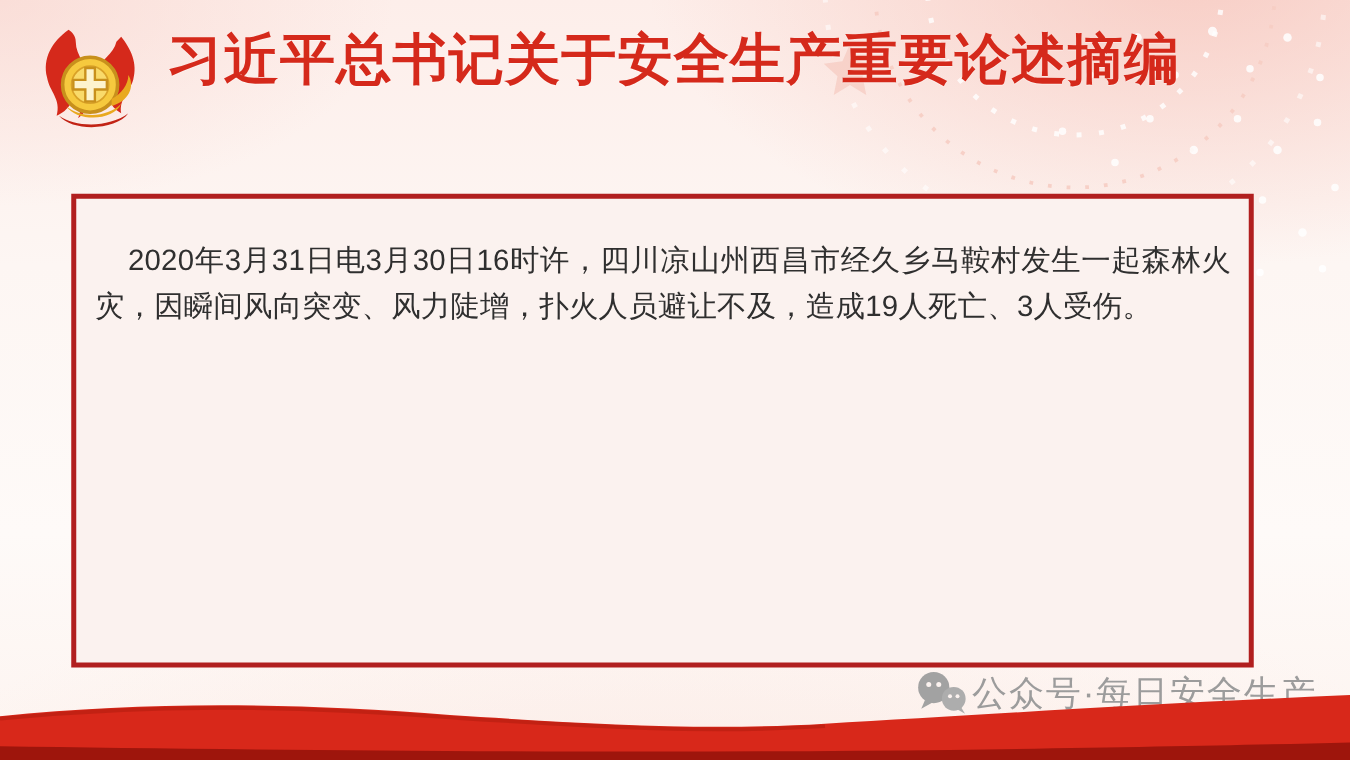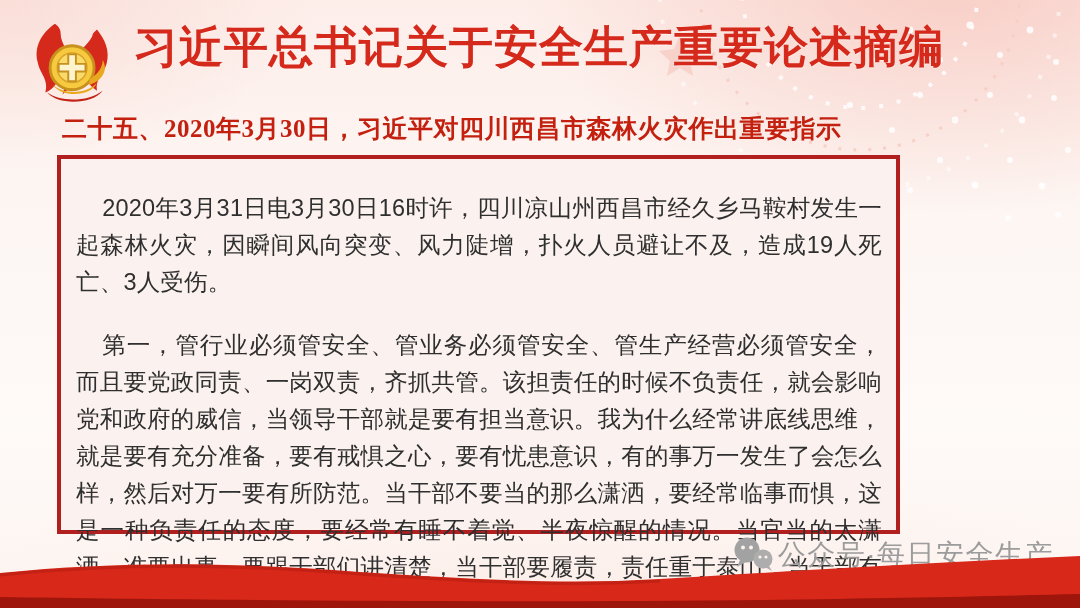--- a/index.html
+++ b/index.html
@@ -19,21 +19,21 @@
     margin:0 0 0 12px;font-size:44px;font-weight:bold;letter-spacing:1px;
     color:#d5291b;font-family:"Liberation Sans","DejaVu Sans",sans-serif;
     text-shadow:0 1px 0 rgba(255,255,255,.4);
   }
   h2.subtitle{
     position:absolute;left:62px;top:112px;margin:0;
     font-family:"Liberation Serif","DejaVu Serif",serif;
     font-size:25px;font-weight:bold;color:#c3200f;letter-spacing:.5px;
   }
   .content-box{
-    position:absolute;left:57px;top:155px;width:843px;height:379px;
+    position:absolute;left:57px;top:155px;width:946px;height:379px;
     box-sizing:border-box;border:4px solid #b11f1f;background:#fbf2ef;
     padding:31px 14px 0 15px;
     font-size:23.5px;line-height:37px;color:#2f2f2f;
     text-align:justify;letter-spacing:.2px;
   }
   .content-box p{margin:0;text-indent:1.12em;}
   .content-box p + p{margin-top:26px;}
   .footer{
     position:absolute;top:536px;right:26px;z-index:1;
     display:flex;align-items:center;gap:1px;
@@ -87,25 +87,23 @@
         <circle cx="48" cy="52" r="23" fill="#f6c93e" stroke="#c8901c" stroke-width="3"></circle>
         <circle cx="48" cy="52" r="15.5" fill="#f9da6a" stroke="#d9a228" stroke-width="1.5"></circle>
         <path d="M44 38 h8 v10 h10 v8 h-10 v10 h-8 v-10 h-10 v-8 h10 z" fill="#fdf3cd" stroke="#c8901c" stroke-width="2"></path>
         <path d="M28 70 C40 80 62 80 74 68 C68 82 38 84 28 70 Z" fill="#e9a91f"></path>
         <path d="M66 64 C74 60 80 52 80 44 C86 54 80 66 66 70 Z" fill="#e9a91f"></path>
       </svg>
     </span>
     <h1 class="title">习近平总书记关于安全生产重要论述摘编</h1>
   </header>
 
-  <h2 class="subtitle">二十五、2020年3月30日，习近平对四川西昌市森林火灾作出重要指示</h2>
 
   <section class="content-box">
     <p>2020年3月31日电3月30日16时许，四川凉山州西昌市经久乡马鞍村发生一起森林火灾，因瞬间风向突变、风力陡增，扑火人员避让不及，造成19人死亡、3人受伤。</p>
-    <p>第一，管行业必须管安全、管业务必须管安全、管生产经营必须管安全，而且要党政同责、一岗双责，齐抓共管。该担责任的时候不负责任，就会影响党和政府的威信，当领导干部就是要有担当意识。我为什么经常讲底线思维，就是要有充分准备，要有戒惧之心，要有忧患意识，有的事万一发生了会怎么样，然后对万一要有所防范。当干部不要当的那么潇洒，要经常临事而惧，这是一种负责任的态度，要经常有睡不着觉、半夜惊醒的情况。当官当的太潇洒，准要出事。要跟干部们讲清楚，当干部要履责，责任重于泰山，当干部有风险，不要幻想当“太平官”。</p>
   </section>
 
   <div class="footer">
     <span class="wechat">
       <svg viewBox="0 0 46 38" width="46" height="38" aria-hidden="true">
         <circle cx="16" cy="14" r="12.5" fill="#a2a2a2"></circle>
         <path d="M9 24 L6 31 L15 26 Z" fill="#a2a2a2"></path>
         <circle cx="12" cy="11.5" r="2" fill="#fbf2ef"></circle>
         <circle cx="20" cy="11.5" r="2" fill="#fbf2ef"></circle>
         <circle cx="32" cy="23" r="9.5" fill="#adadad"></circle>

